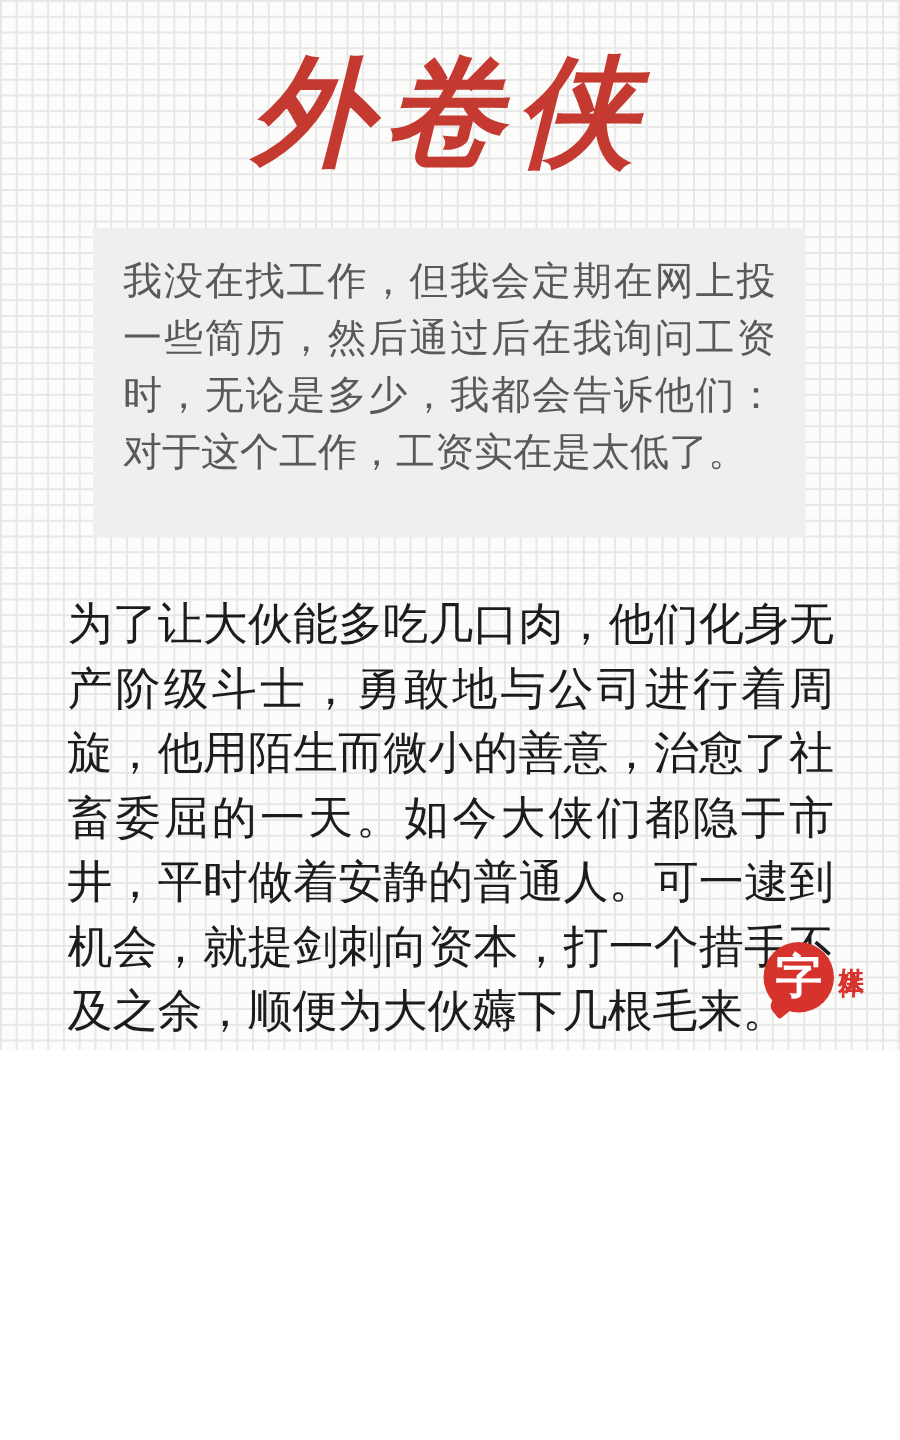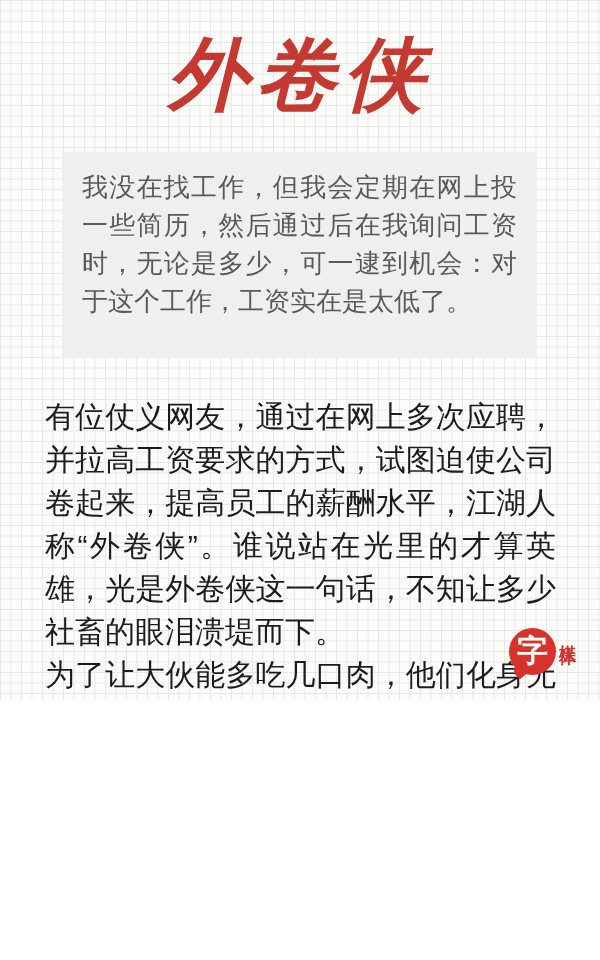--- a/index.html
+++ b/index.html
@@ -117,25 +117,24 @@
   }
 </style>
 </head>
 <body>
 
 <div class="page">
 
   <h1 class="title">外卷侠</h1>
 
   <div class="quote-box">
-    <p>我没在找工作，但我会定期在网上投一些简历，然后通过后在我询问工资时，无论是多少，可一逮到机会：对于这个工作，工资实在是太低了。</p>
+    <p>我没在找工作，但我会定期在网上投一些简历，然后通过后在我询问工资时，无论是多少，我都会告诉他们：对于这个工作，工资实在是太低了。</p>
   </div>
 
   <div class="article">
-    <p>有位仗义网友，通过在网上多次应聘，并拉高工资要求的方式，试图迫使公司卷起来，提高员工的薪酬水平，江湖人称“外卷侠”。谁说站在光里的才算英雄，光是外卷侠这一句话，不知让多少社畜的眼泪溃堤而下。</p>
     <p>为了让大伙能多吃几口肉，他们化身无产阶级斗士，勇敢地与公司进行着周旋，他用陌生而微小的善意，治愈了社畜委屈的一天。如今大侠们都隐于市井，平时做着安静的普通人。可一逮到机会，就提剑刺向资本，打一个措手不及之余，顺便为大伙薅下几根毛来。</p>
   </div>
 
   <div class="logo">
     <div class="logo-bubble">
       <span class="logo-bubble-char">字</span>
     </div>
     <span class="logo-side">媒体</span>
   </div>
 

